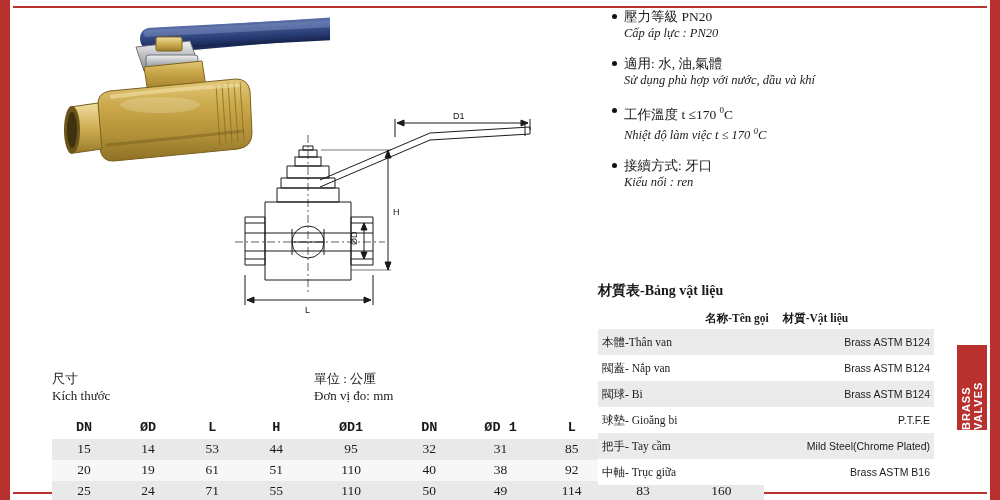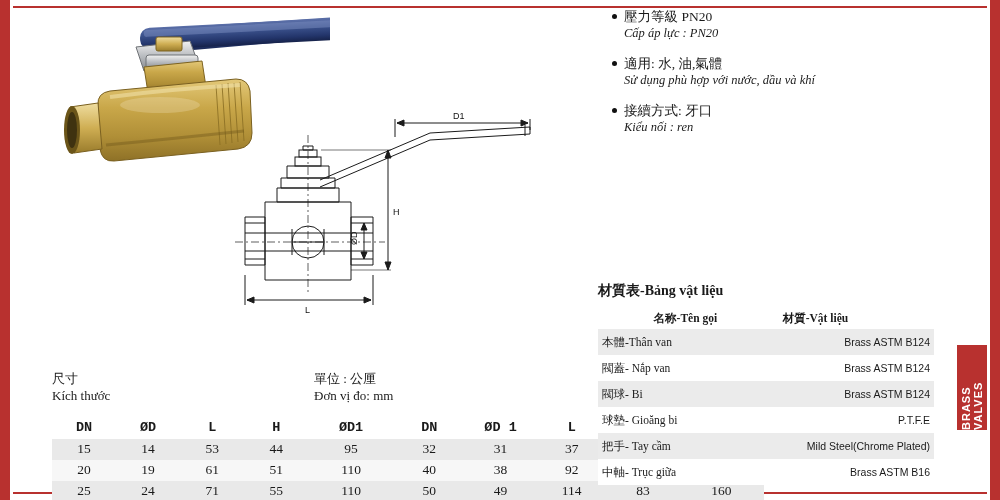--- a/index.html
+++ b/index.html
@@ -60,21 +60,21 @@
   .spec .vi{font-size:12.5px;line-height:17px;font-style:italic;}
   .sup{font-size:9px;vertical-align:super;}
 
   
   .mat-title{position:absolute;left:598px;top:282px;font-size:14px;font-weight:bold;text-align:right;}
   table.mat{
     position:absolute;left:598px;top:308px;width:336px;
     border-collapse:collapse;font-size:11.5px;
   }
   table.mat th{
-    text-align:center;font-weight:bold;font-size:11.5px;padding:3px 4px;
+    text-align:right;font-weight:bold;font-size:11.5px;padding:3px 4px;
   }
   table.mat th.c{text-align:left;padding-left:10px;}
   table.mat td{padding:4px 4px;height:18px;}
   table.mat td.v{text-align:right;font-family:"Liberation Sans",sans-serif;font-size:10.5px;}
   table.mat tbody tr:nth-child(odd){background:#ebebeb;}
   table.mat tbody tr:nth-child(even){background:#ffffff;}
   .lbl{font-size:11.5px;}
 </style>
 </head>
 <body>
@@ -244,21 +244,21 @@
   </thead>
   <tbody>
     <tr>
       <td>15</td>
       <td>14</td>
       <td>53</td>
       <td>44</td>
       <td>95</td>
       <td>32</td>
       <td>31</td>
-      <td>37</td>
+      <td>85</td>
       <td>65</td>
       <td>140</td>
     </tr>
     <tr>
       <td>20</td>
       <td>19</td>
       <td>61</td>
       <td>51</td>
       <td>110</td>
       <td>40</td>
@@ -288,20 +288,25 @@
     <div class="cn">壓力等級 PN20</div>
     <div class="vi">Cấp áp lực : PN20</div>
   </div>
   <div class="spec">
     <span class="dot"></span>
     <div class="cn">適用: 水, 油,氣體</div>
     <div class="vi">Sử dụng phù hợp với nước, dầu và khí</div>
   </div>
   <div class="spec">
     <span class="dot"></span>
+    <div class="cn">工作溫度 t ≤170 <span class="sup">0</span>C</div>
+    <div class="vi">Nhiệt độ làm việc t ≤ 170 <span class="sup">0</span>C</div>
+  </div>
+  <div class="spec">
+    <span class="dot"></span>
     <div class="cn">接續方式: 牙口</div>
     <div class="vi">Kiểu nối : ren</div>
   </div>
 </div>
 
 <div class="mat-title">材質表-Bảng vật liệu</div>
 <table class="mat">
   <colgroup>
       <col style="width:52%">
       <col style="width:48%">

